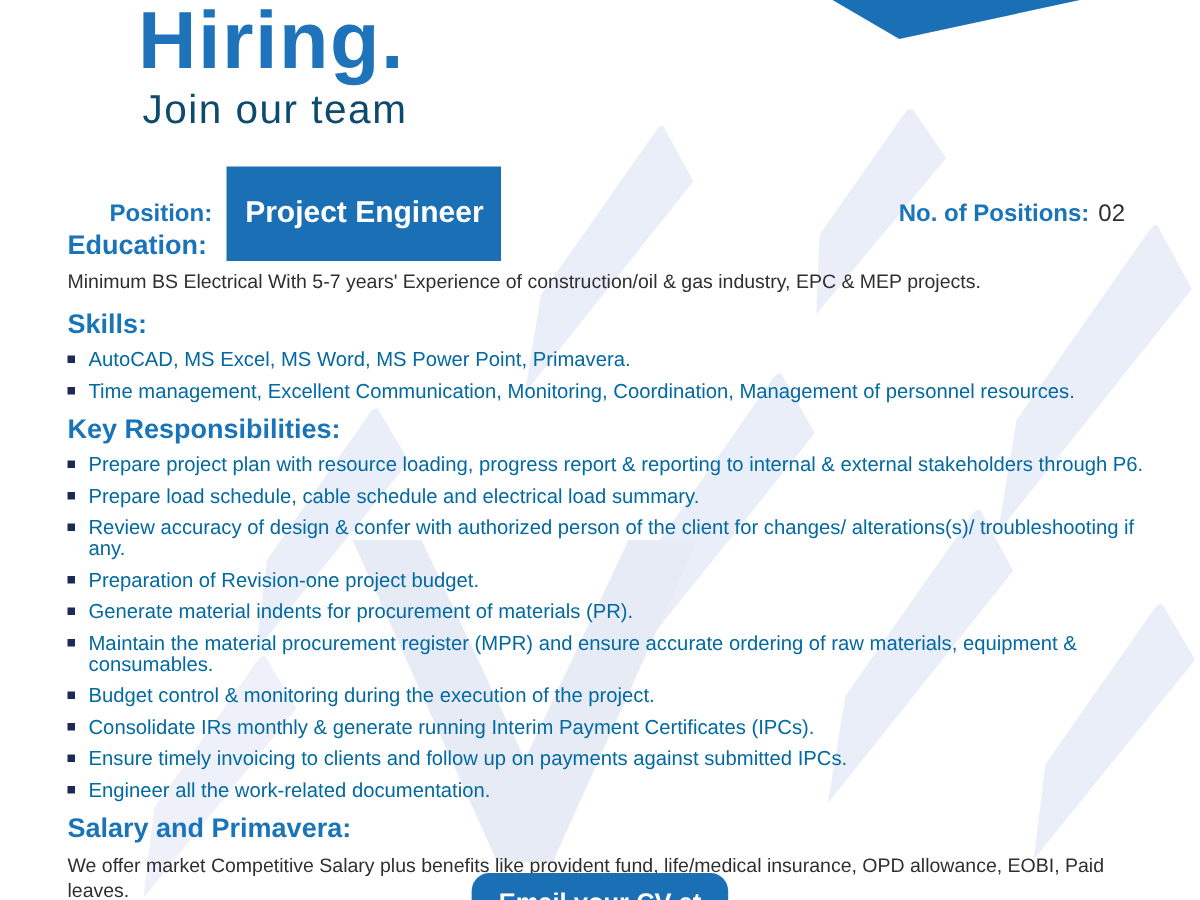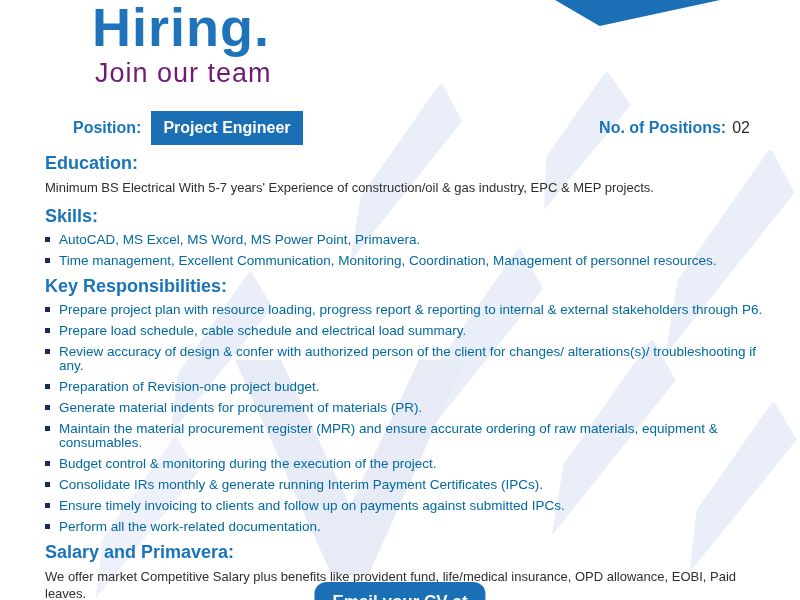--- a/index.html
+++ b/index.html
@@ -13,28 +13,28 @@
   .wm.rot { transform:rotate(35deg); clip-path:polygon(0 0, 100% 10%, 72% 100%, 0 70%); }
   .wm-v { position:absolute; background:#e7ebf5; z-index:0;
           clip-path:polygon(0 0, 20% 0, 50% 68%, 80% 0, 100% 0, 58% 100%, 42% 100%); }
 
   
   .corner-triangle { position:absolute; left:555px; top:0; width:165px; height:26px;
                      background:#1b6fb5; clip-path:polygon(0 0, 100% 0, 27% 100%); z-index:1; }
   .title { position:absolute; left:92px; top:-4px; font-size:54px; font-weight:800;
            color:#1e73bb; letter-spacing:1px; z-index:2; }
   .subtitle { position:absolute; left:95px; top:58px; font-size:27px; font-weight:400;
-              color:#701a75; letter-spacing:1px; z-index:2; }
+              color:#0c4a6e; letter-spacing:1px; z-index:2; }
 
   
   .position-row { position:absolute; top:111px; left:45px; right:50px; display:flex;
                   align-items:center; z-index:2;margin-left:28px; }
   .pos-label { color:#1a74ba; font-weight:700; font-size:16px; margin-right:10px; }
-  .pos-badge { background:#1b6fb5; color:#ffffff; font-weight:700; font-size:16px;
-               padding:8px 12px; }
+  .pos-badge { background:#1b6fb5; color:#ffffff; font-weight:700; font-size:20px;
+               padding:20px 12px; }
   .row-spacer { flex:1; }
   .openings-label { color:#1a74ba; font-weight:700; font-size:16px; margin-right:6px; }
   .openings-value { color:#2d2d2d; font-size:16px; font-weight:500; }
 
   
   .content { position:absolute; top:152px; left:45px; right:28px; z-index:2; }
   .sec-heading { color:#1a74ba; font-weight:700; font-size:18px; line-height:22px; }
   .body-text { color:#2f2f2f; font-size:13px; line-height:17px; margin-top:5px; }
   .mt { margin-top:9px; }
   ul { list-style:none; margin-top:6px; }
@@ -92,21 +92,21 @@
     <ul>
       <li>Prepare project plan with resource loading, progress report &amp; reporting to internal &amp; external stakeholders through P6.</li>
       <li>Prepare load schedule, cable schedule and electrical load summary.</li>
       <li>Review accuracy of design &amp; confer with authorized person of the client for changes/ alterations(s)/ troubleshooting if any.</li>
       <li>Preparation of Revision-one project budget.</li>
       <li>Generate material indents for procurement of materials (PR).</li>
       <li>Maintain the material procurement register (MPR) and ensure accurate ordering of raw materials, equipment &amp; consumables.</li>
       <li>Budget control &amp; monitoring during the execution of the project.</li>
       <li>Consolidate IRs monthly &amp; generate running Interim Payment Certificates (IPCs).</li>
       <li>Ensure timely invoicing to clients and follow up on payments against submitted IPCs.</li>
-      <li>Perform all the work-related documentation.</li>
+      <li>Engineer all the work-related documentation.</li>
     </ul>
 
     <div class="sec-heading">Salary and Primavera:</div>
     <div class="body-text">We offer market Competitive Salary plus benefits like provident fund, life/medical insurance, OPD allowance, EOBI, Paid leaves.</div>
 
   </div>
 
   <button class="cta-button">Email your CV at</button>
 
 </div>

